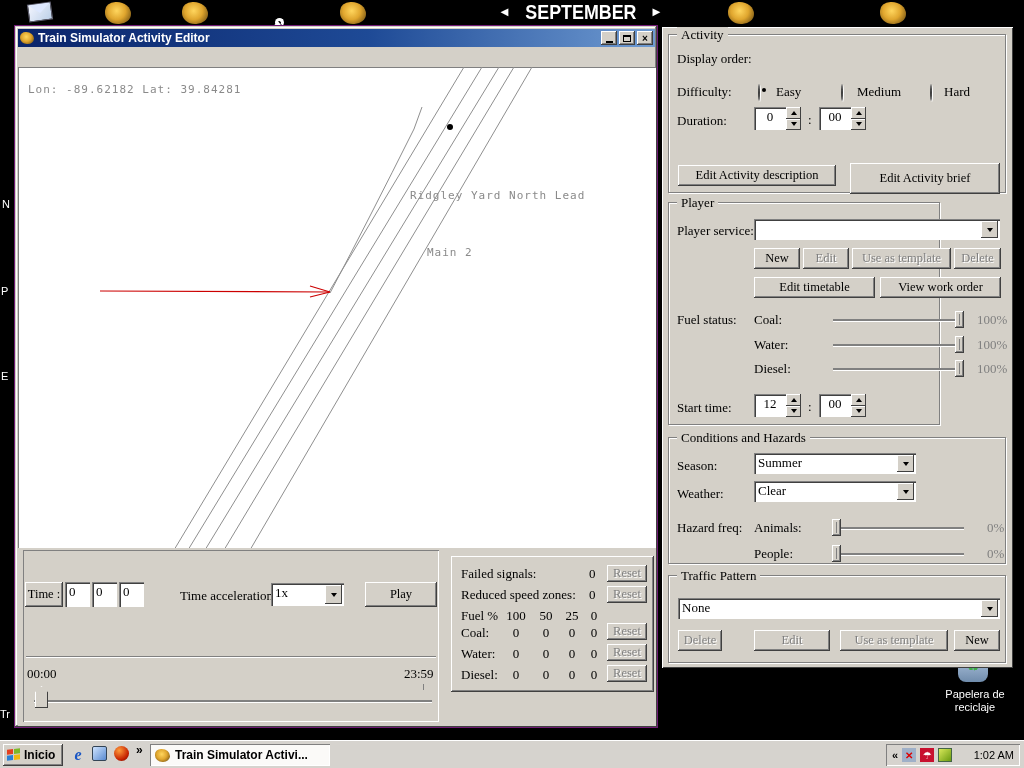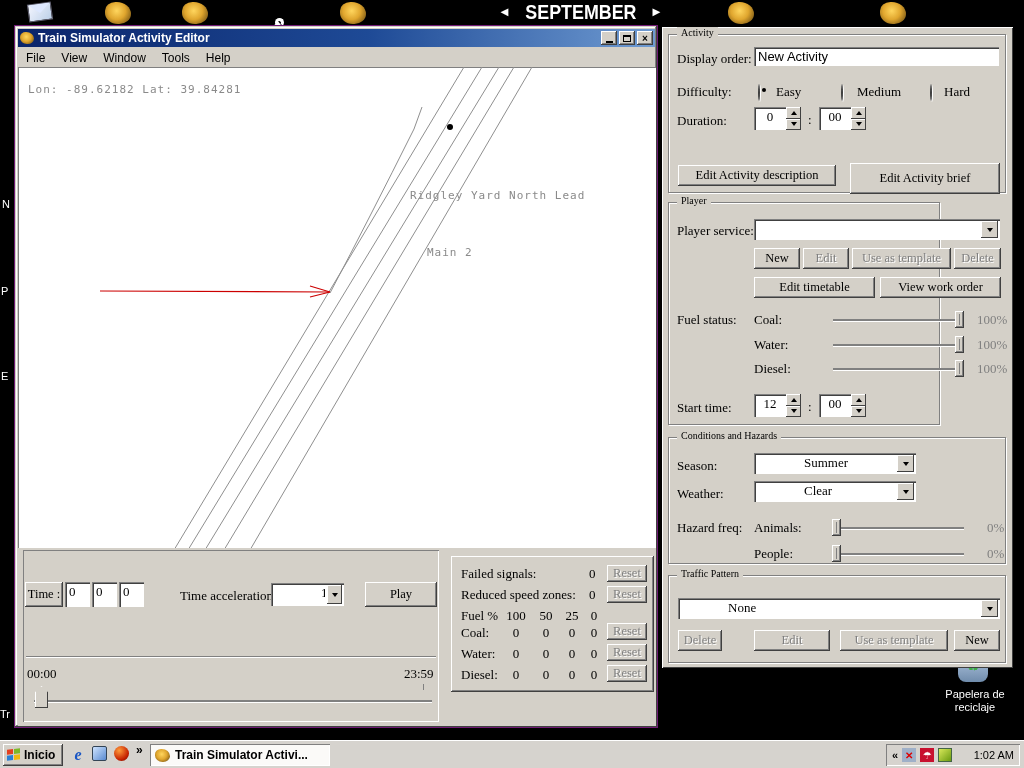--- a/index.html
+++ b/index.html
@@ -9,21 +9,21 @@
   .abs { position:absolute; }
 
   
   .raised  { background:#d4d0c8; box-shadow: inset -1px -1px #404040, inset 1px 1px #fff, inset -2px -2px #808080, inset 2px 2px #d4d0c8; }
   .btn     { background:#d4d0c8; box-shadow: inset -1px -1px #404040, inset 1px 1px #fff, inset -2px -2px #808080;
              display:flex; align-items:center; justify-content:center; font-family:"Liberation Serif", serif; font-size:12.5px; }
   .btn.dis { color:#808080; text-shadow:1px 1px 0 #fff; }
   .btn.def { outline:1px solid #000; }
   .etch-h  { border-top:1px solid #808080; border-bottom:1px solid #fff; }
   .group   { border:1px solid #808080; box-shadow: inset 1px 1px 0 #fff, 1px 1px 0 #fff; }
-  .group > .glabel { position:absolute; top:-8px; left:8px; background:#d4d0c8; padding:0 4px; font-size:10px; }
+  .group > .glabel { position:absolute; top:-8px; left:8px; background:#d4d0c8; padding:0 4px; font-size:13px; }
 
   .lbl { font-size:13px; white-space:nowrap; }
   .gray { color:#808080; }
 
   
   #win { left:14px; top:25px; width:644px; height:703px; background:#d4d0c8;
          box-shadow: inset -1px -1px #404040, inset 1px 1px #d4d0c8, inset -2px -2px #808080, inset 2px 2px #fff;
          border:1px solid #701a75; }
   #titlebar { left:3px; top:3px; width:637px; height:18px;
               background:linear-gradient(to right,#0a246a 0%,#1e4a96 55%,#6f9bd2 100%);
@@ -42,21 +42,21 @@
   .field { background:#fff; box-shadow: inset 1px 1px #808080, inset 2px 2px #404040; padding:2px 4px; font-size:13px; }
 
   
   .spin { display:flex; background:#fff; box-shadow: inset 1px 1px #808080, inset 2px 2px #404040, inset -1px -1px #fff; }
   .spin .sval { flex:1; text-align:center; font-size:13px; padding-top:2px; }
   .spin .sbtns { width:15px; display:flex; flex-direction:column; }
   .sbtn { flex:1; background:#d4d0c8; box-shadow: inset -1px -1px #404040, inset 1px 1px #fff; display:flex; align-items:center; justify-content:center; }
   .tri-up  { width:0;height:0;border-left:3px solid transparent;border-right:3px solid transparent;border-bottom:4px solid #000; }
   .tri-dn  { width:0;height:0;border-left:3px solid transparent;border-right:3px solid transparent;border-top:4px solid #000; }
   .combo { display:flex; background:#fff; box-shadow: inset 1px 1px #808080, inset 2px 2px #404040, inset -1px -1px #fff; }
-  .combo .cval { flex:1; font-size:13px; padding:2px 4px; white-space:nowrap; overflow:hidden;margin-left:46px; }
+  .combo .cval { flex:1; font-size:13px; padding:2px 4px; white-space:nowrap; overflow:hidden; }
   .combo .cbtn { width:17px; margin:2px; background:#d4d0c8; box-shadow: inset -1px -1px #404040, inset 1px 1px #fff; display:flex; align-items:center; justify-content:center; }
 
   
   .radio { width:12px; height:12px; border-radius:50%; background:#fff;
            border:1px solid #404040; box-shadow: inset 1px 1px #808080, 1px 1px 0 #fff; position:relative; }
   .radio.sel::after { content:""; position:absolute; left:3px; top:3px; width:4px; height:4px; border-radius:50%; background:#000; }
 
   
   .strack { height:2px; background:#808080; box-shadow:0 1px 0 #fff; }
   .sthumb { width:9px; height:17px; background:#d4d0c8; box-shadow: inset -1px -1px #404040, inset 1px 1px #fff, inset -2px -2px #808080; }
@@ -143,27 +143,20 @@
     <span class="winbtn btn">
         <span style="width:7px;height:2px;background:#000;margin-top:7px"></span>
       </span>
     <span class="winbtn btn">
         <span style="width:8px;height:7px;border:1px solid #000;border-top-width:2px"></span>
       </span>
     <span class="winbtn btn">
         <span>×</span>
       </span>
   </div>
-  <div class="abs" id="menubar">
-    <span>File</span>
-    <span>View</span>
-    <span>Window</span>
-    <span>Tools</span>
-    <span>Help</span>
-  </div>
 
   <div class="abs" id="map">
     <svg width="638" height="481" id="tracksvg">
         <line x1="446" y1="0" x2="156" y2="483" stroke="#8f8f8f" stroke-width="1"></line>
         <line x1="464" y1="0" x2="170" y2="483" stroke="#8f8f8f" stroke-width="1"></line>
         <line x1="481" y1="0" x2="187" y2="483" stroke="#8f8f8f" stroke-width="1"></line>
         <line x1="496" y1="0" x2="206" y2="483" stroke="#8f8f8f" stroke-width="1"></line>
         <line x1="514" y1="0" x2="232" y2="483" stroke="#8f8f8f" stroke-width="1"></line>
         <path d="M312,226 Q352,150 396,62 L404,40" fill="none" stroke="#8f8f8f" stroke-width="1"></path>
         <circle cx="432" cy="60" r="3" fill="#000"></circle>
@@ -237,21 +230,20 @@
       <div class="abs btn dis" style="left:156px;top:109px;width:40px;height:17px">Reset</div>
     </div>
   </div>
 </div>
 
 <div class="abs" id="rpanel">
 
   <div class="abs group" style="left:6px;top:7px;width:338px;height:159px">
     <span class="glabel">Activity</span>
     <div class="abs lbl" style="left:8px;top:16px">Display order:</div>
-    <input class="abs field" style="left: 85px; top: 12px; width: 245px; height: 19px; border: none;" value="New Activity">
     <div class="abs lbl" style="left:8px;top:49px">Difficulty:</div>
     <span class="abs radio sel" style="left:89px;top:50px"></span>
     <span class="abs lbl" style="left:107px;top:49px">Easy</span>
     <span class="abs radio" style="left:170px;top:50px"></span>
     <span class="abs lbl" style="left:188px;top:49px">Medium</span>
     <span class="abs radio" style="left:257px;top:50px"></span>
     <span class="abs lbl" style="left:275px;top:49px">Hard</span>
     <div class="abs lbl" style="left:8px;top:78px">Duration:</div>
     <div class="abs spin" style="left:85px;top:72px;width:47px;height:23px">
       <span class="sval">0</span>

